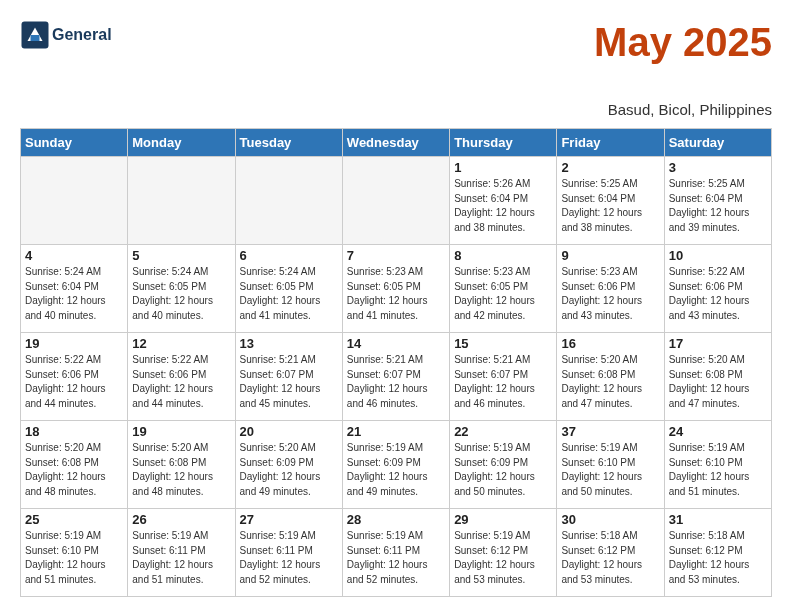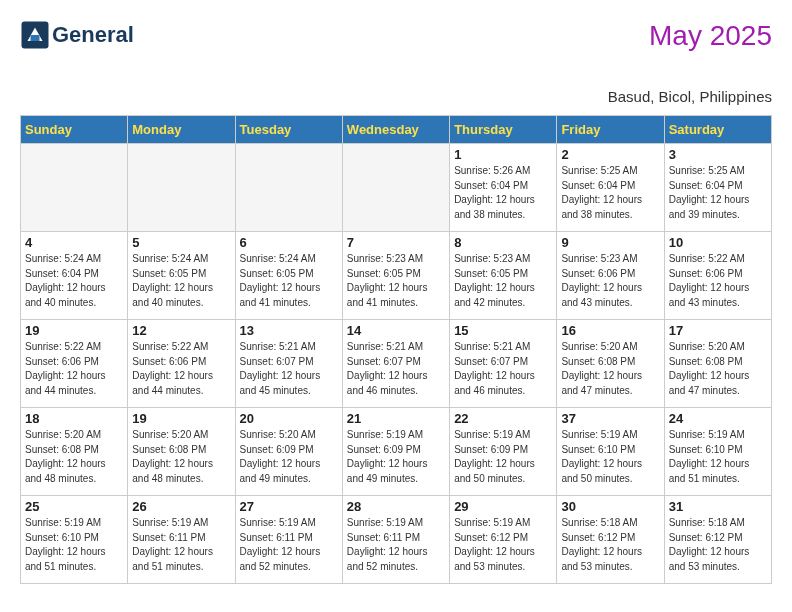--- a/index.html
+++ b/index.html
@@ -14,52 +14,52 @@
       display: flex;
       justify-content: space-between;
       align-items: flex-start;
       margin-bottom: 10px;
     }
     .logo {
       display: flex;
       align-items: center;
     }
     .logo-text {
-      font-size: 22px;
+      font-size: 16px;
       font-weight: bold;
       color: #1a3a5c;
       line-height: 1.1;
       text-align: center;
     }
     .logo-icon {
       width: 30px;
       height: 30px;
       margin-right: 2px;
     }
     .title-block {
       text-align: right;
     }
     .month-title {
-      font-size: 28px;
-      font-weight: normal;
-      color: #a21caf;
+      font-size: 40px;
+      font-weight: bold;
+      color: #c2410c;
     }
     .location {
       font-size: 15px;
       color: #333;
       margin-top: 36px;
     }
     .calendar {
       width: 100%;
       border-collapse: collapse;
       table-layout: fixed;
     }
     .calendar th {
       background: #2e75b6;
-      color: #fde047;
+      color: #ffffff;
       font-size: 13px;
       font-weight: bold;
       padding: 6px 4px;
       text-align: left;
       border: 1px solid #ccc;
     }
     .calendar td {
       vertical-align: top;
       border: 1px solid #ccc;
       padding: 3px 4px;

